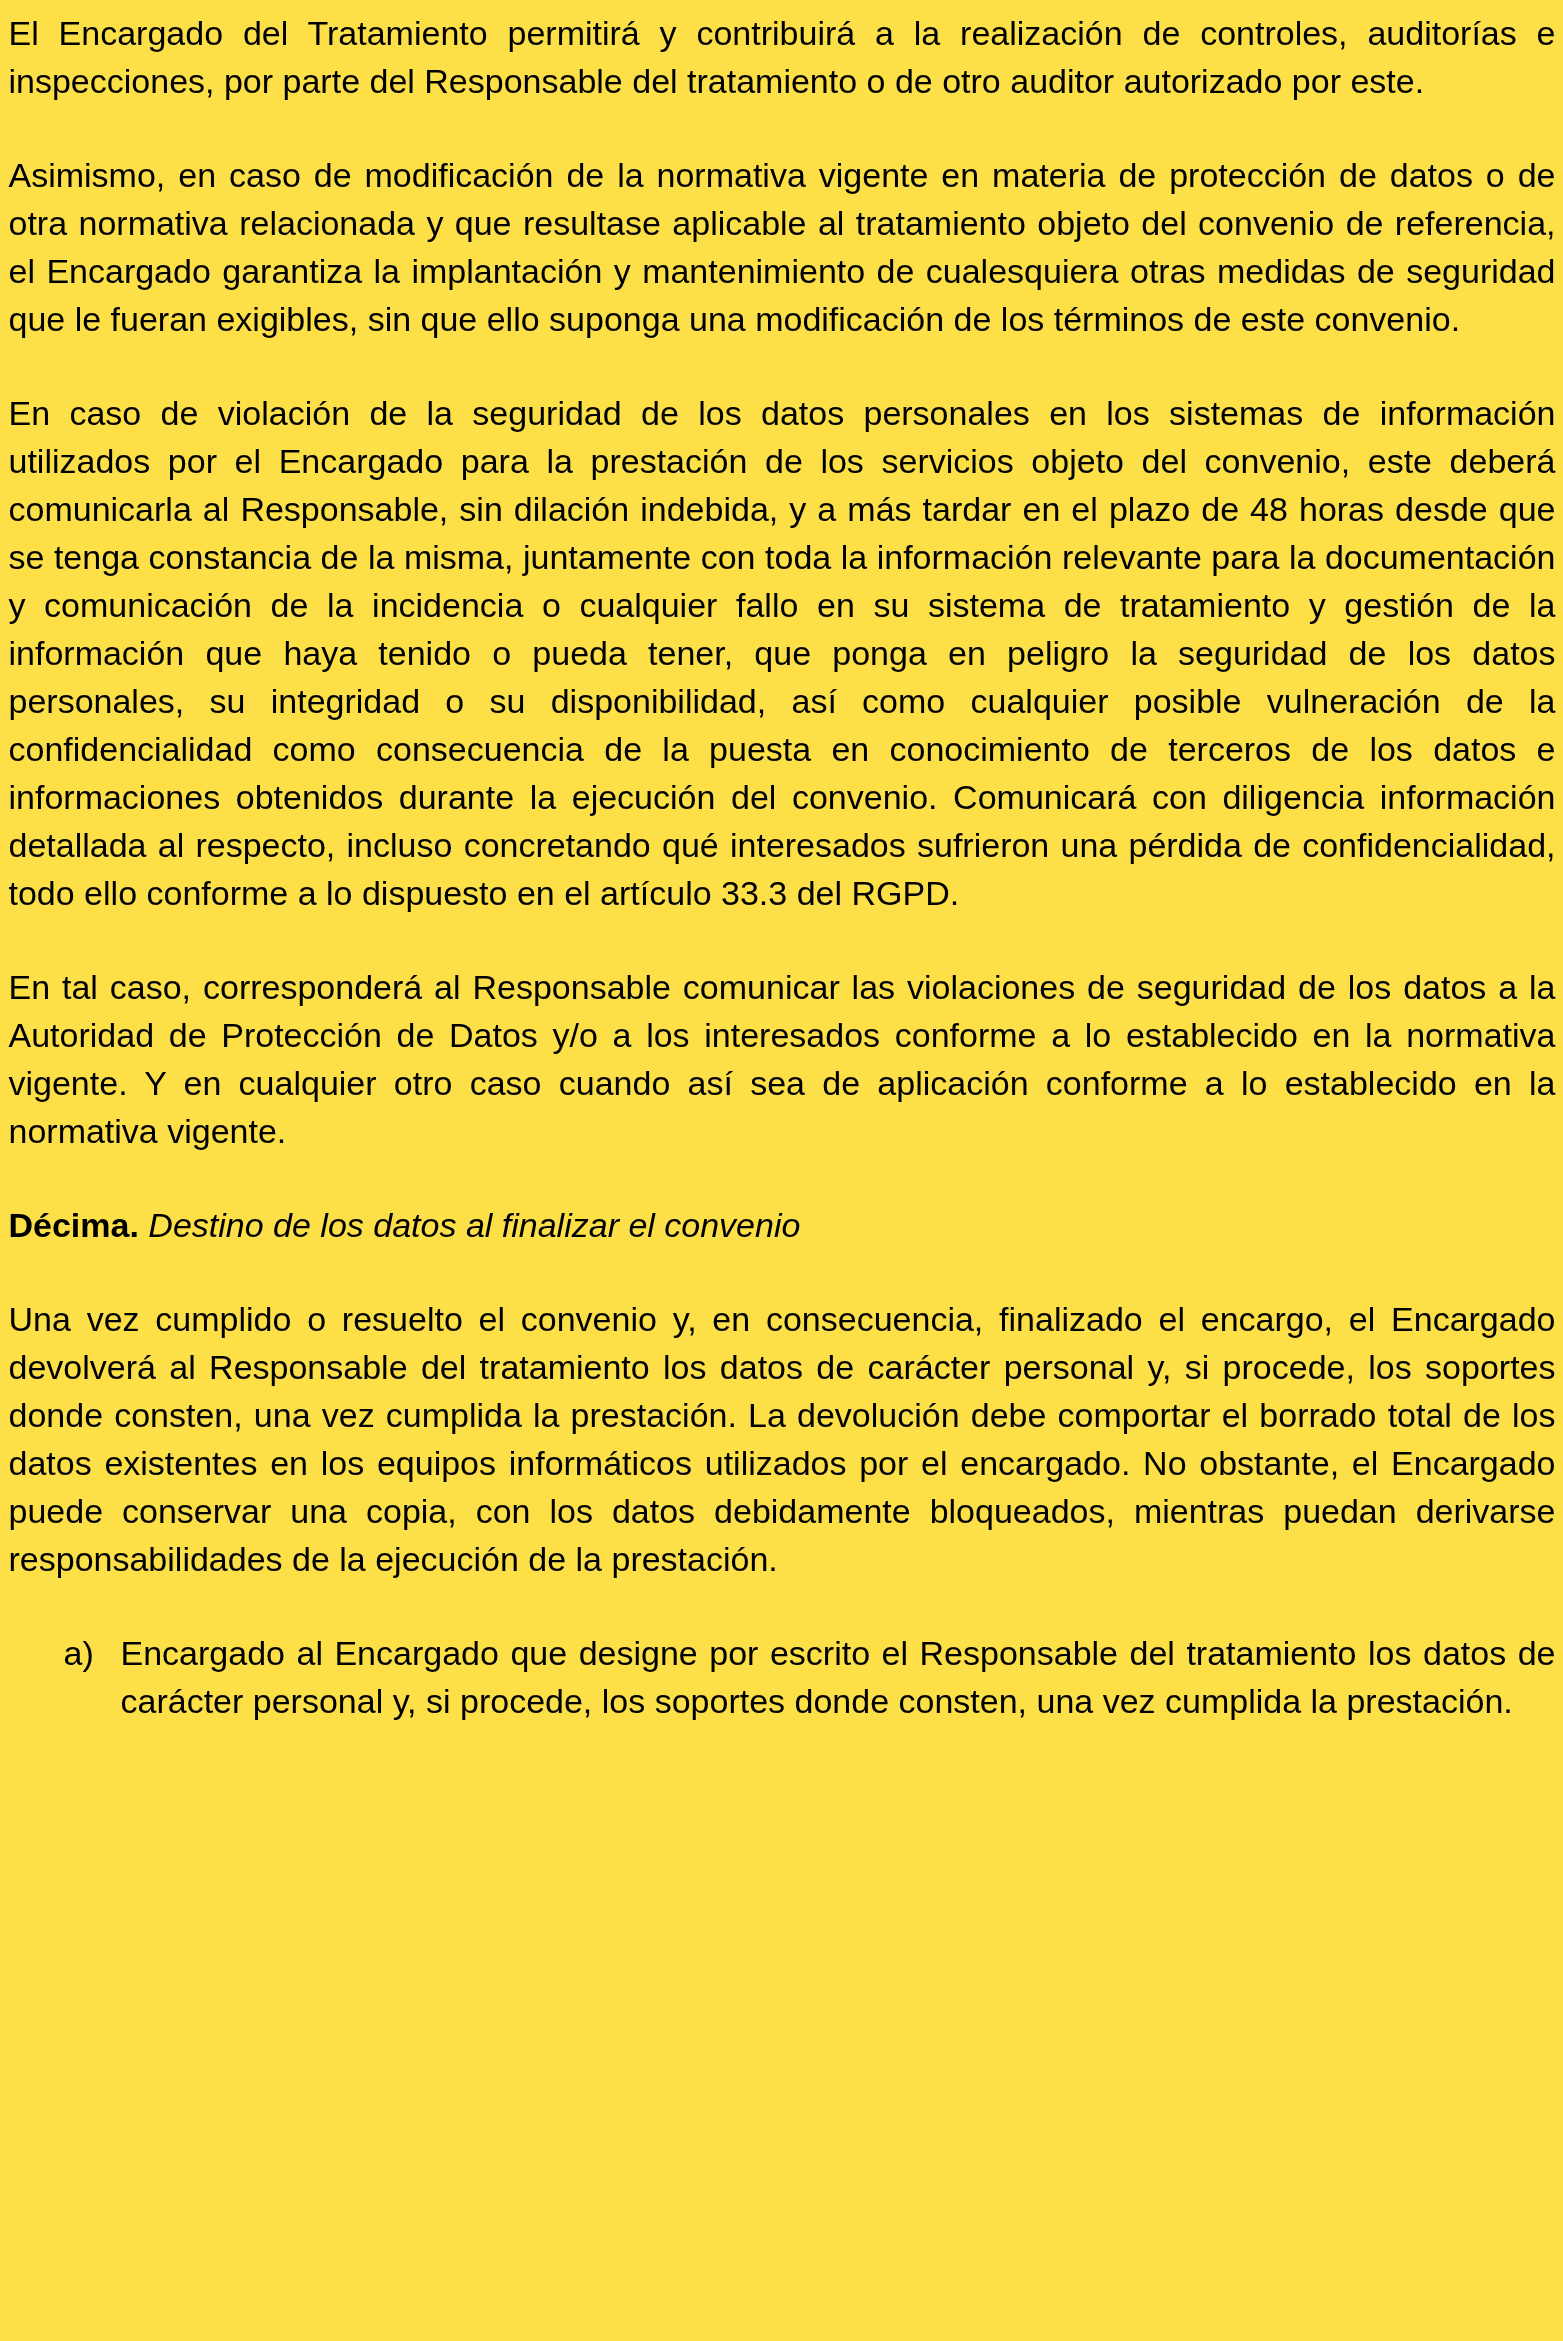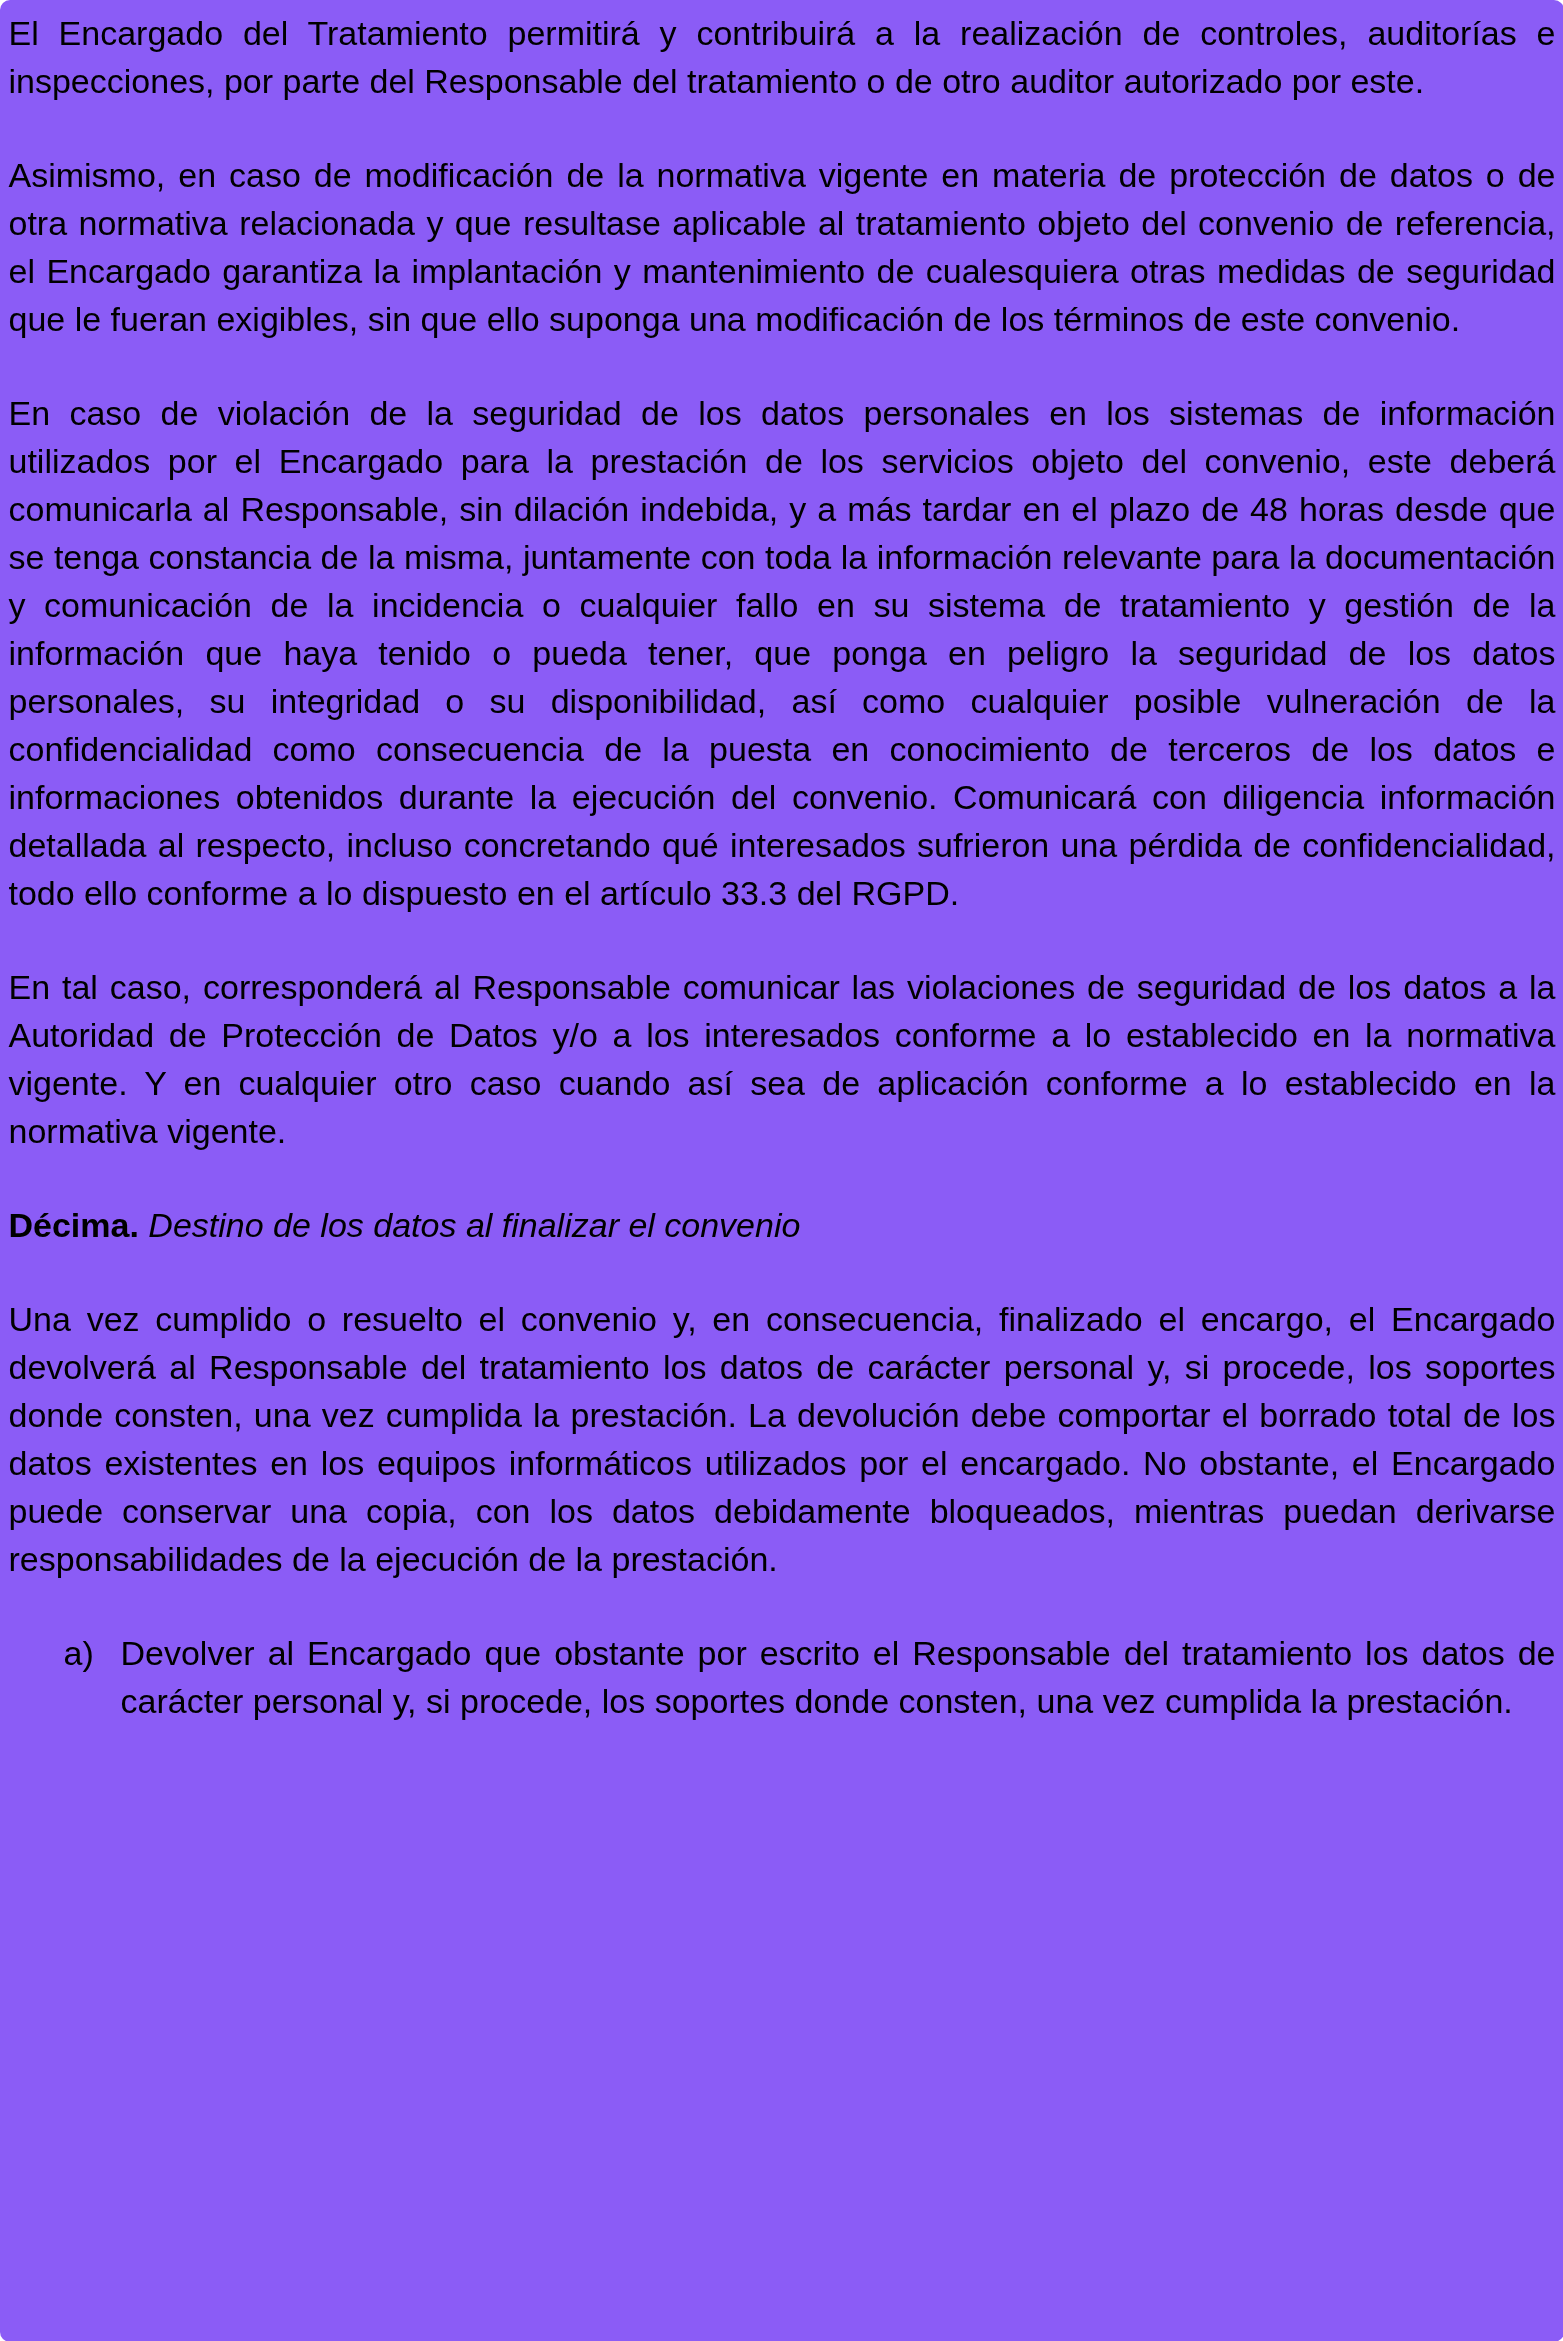--- a/index.html
+++ b/index.html
@@ -5,28 +5,27 @@
   html, body {
     margin: 0;
     padding: 0;
     background: #ffffff;
   }
   .page {
     position: relative;
     width: 1564px;
     height: 2342px;
     box-sizing: border-box;
-    background: #8b5cf6;
+    background: #fde047;
     color: #000000;
     font-family: "Liberation Sans", "DejaVu Sans", sans-serif;
     font-size: 34px;
     line-height: 48px;
     padding: 8.5px 8.5px 0 8.5px;
     overflow: hidden;
-    border-radius: 10px;
   }
   .para {
     margin: 0 0 46px 0;
     text-align: justify;
     text-justify: inter-word;
   }
   .section-heading {
     margin: 0 0 46px 0;
     text-align: left;
   }
@@ -68,17 +67,17 @@
   <p class="section-heading">
     <span class="num">Décima.</span>
     <span class="ttl">Destino de los datos al finalizar el convenio</span>
   </p>
 
   <p class="para">Una vez cumplido o resuelto el convenio y, en consecuencia, finalizado el encargo, el Encargado devolverá al Responsable del tratamiento los datos de carácter personal y, si procede, los soportes donde consten, una vez cumplida la prestación. La devolución debe comportar el borrado total de los datos existentes en los equipos informáticos utilizados por el encargado. No obstante, el Encargado puede conservar una copia, con los datos debidamente bloqueados, mientras puedan derivarse responsabilidades de la ejecución de la prestación.</p>
 
 
   <div class="list-item">
     <span class="marker">a)</span>
-    <span class="text">Devolver al Encargado que obstante por escrito el Responsable del tratamiento los datos de carácter personal y, si procede, los soportes donde consten, una vez cumplida la prestación.</span>
+    <span class="text">Encargado al Encargado que designe por escrito el Responsable del tratamiento los datos de carácter personal y, si procede, los soportes donde consten, una vez cumplida la prestación.</span>
   </div>
 
 </div>
 
 
 </body></html>

